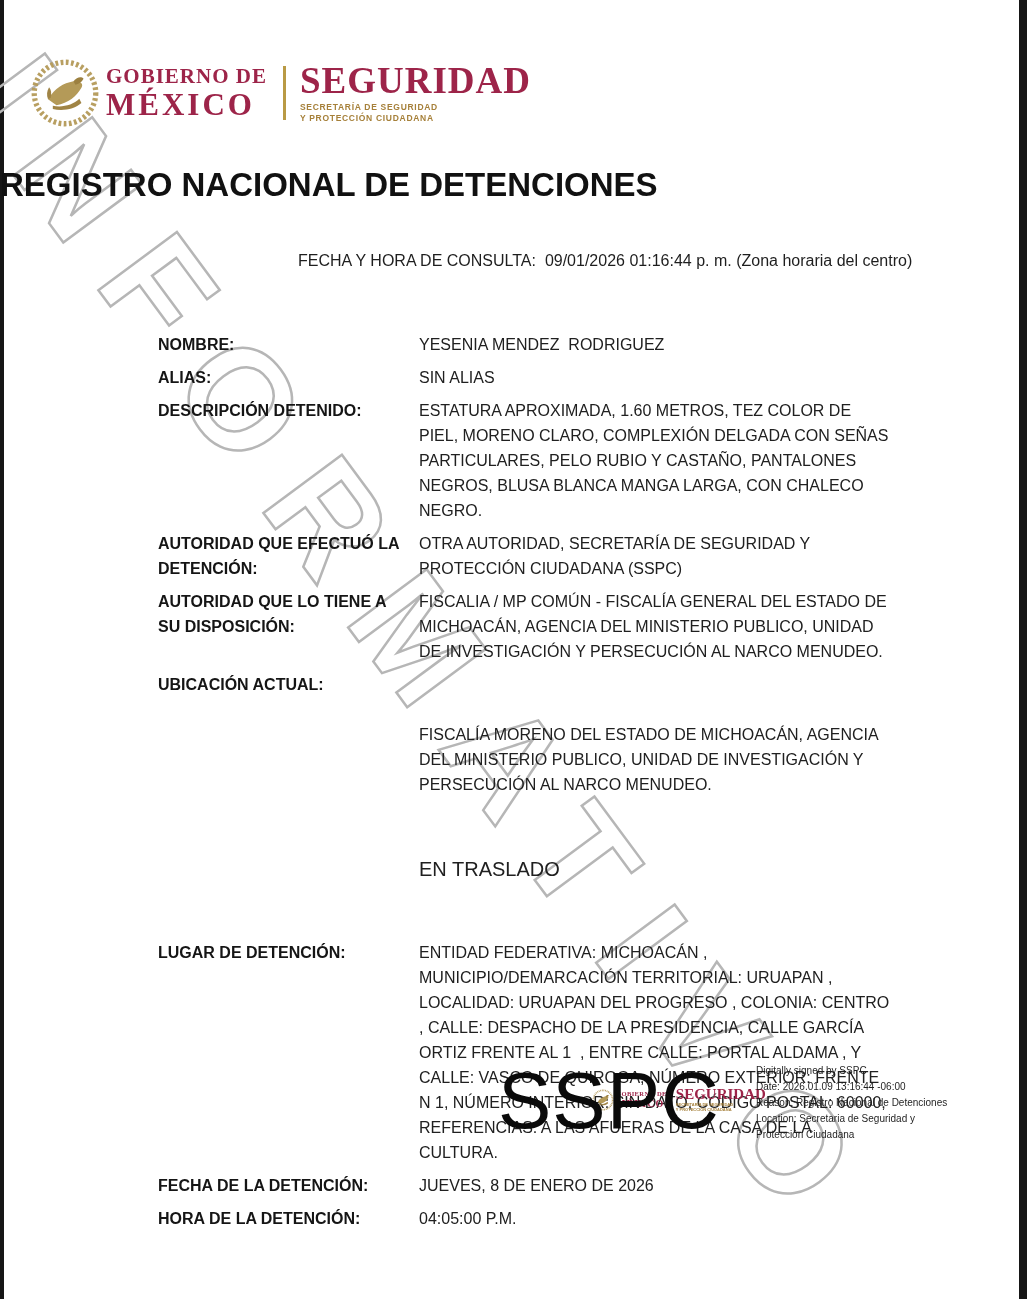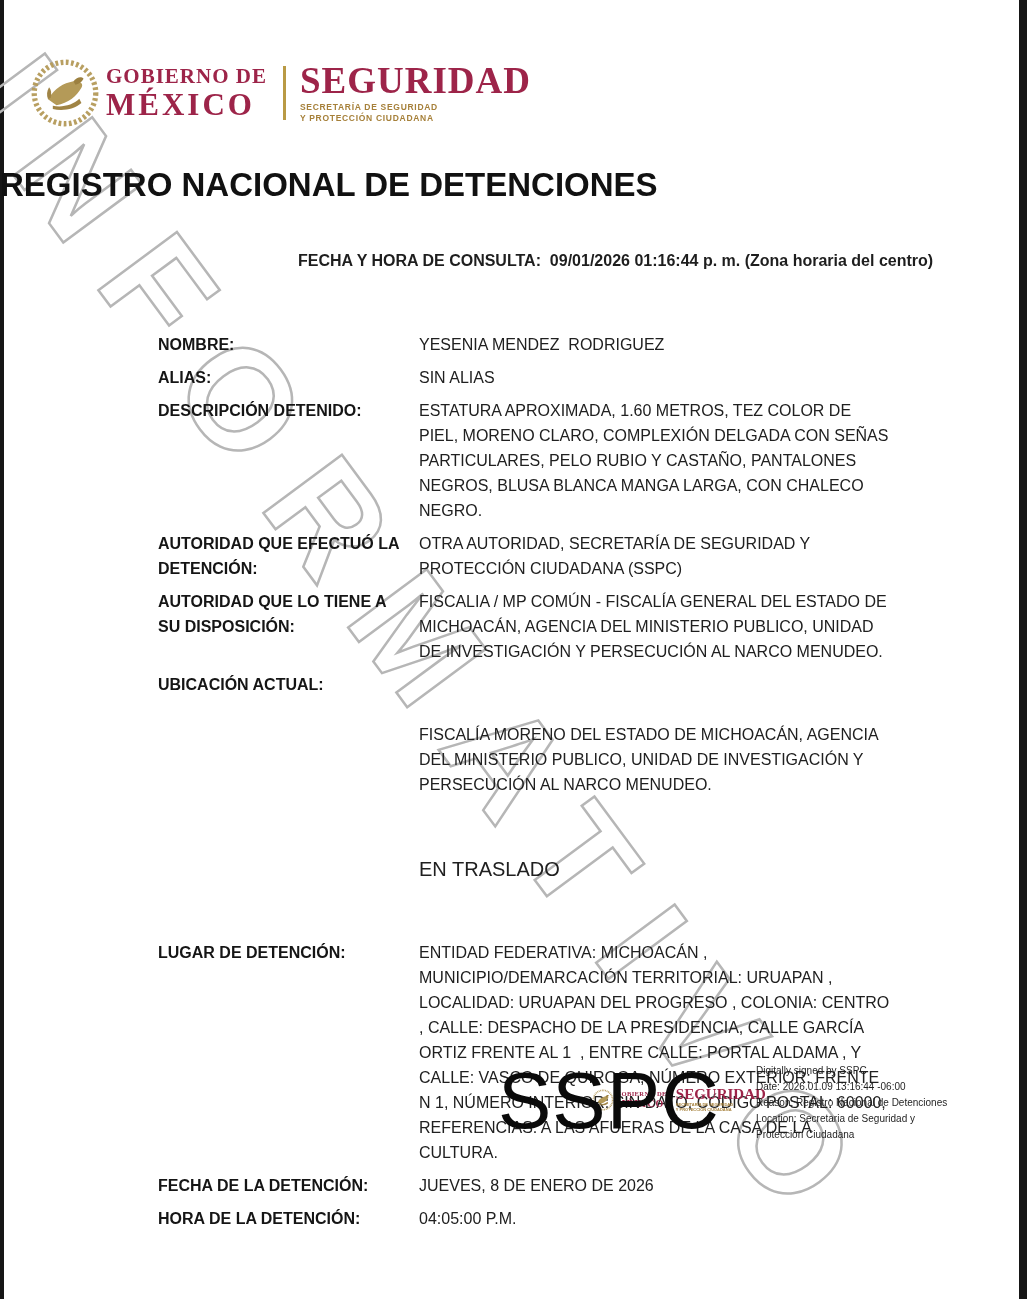--- a/index.html
+++ b/index.html
@@ -31,21 +31,21 @@
   .sec-name{font-family:"Liberation Serif",serif;font-weight:700;font-size:37px;color:#9d2449;letter-spacing:1px;}
   .sec-sub{font-size:8.5px;font-weight:700;color:#a6803a;letter-spacing:.7px;margin-top:3px;line-height:1.25;}
 
   
   .doc-title{
     position:absolute;left:0;top:166px;width:1013px;text-align:left;z-index:2;
     font-size:33px;font-weight:700;color:#111;letter-spacing:0px;
   }
 
   
-  .consulta{position:absolute;left:298px;top:252px;z-index:2;font-size:16px;white-space:pre;color:#1e1e1e;font-weight:bold;}
+  .consulta{position:absolute;left:298px;top:252px;z-index:2;font-size:16px;white-space:pre;color:#1e1e1e;}
 
   
   .fields{position:absolute;left:158px;top:332px;width:741px;z-index:2;}
   .row{display:flex;margin-bottom:8px;}
   .flabel{width:248px;flex:0 0 auto;margin-right:13px;font-weight:700;font-size:16px;line-height:25px;color:#151515;}
   .fvalue{width:472px;flex:0 0 auto;font-size:16px;line-height:25px;color:#202020;white-space:pre-wrap;}
   .fvalue-p2{font-size:20px;line-height:25px;color:#202020;}
   .fvalue-p2:not(:empty){margin-top:10px;}
 
   

